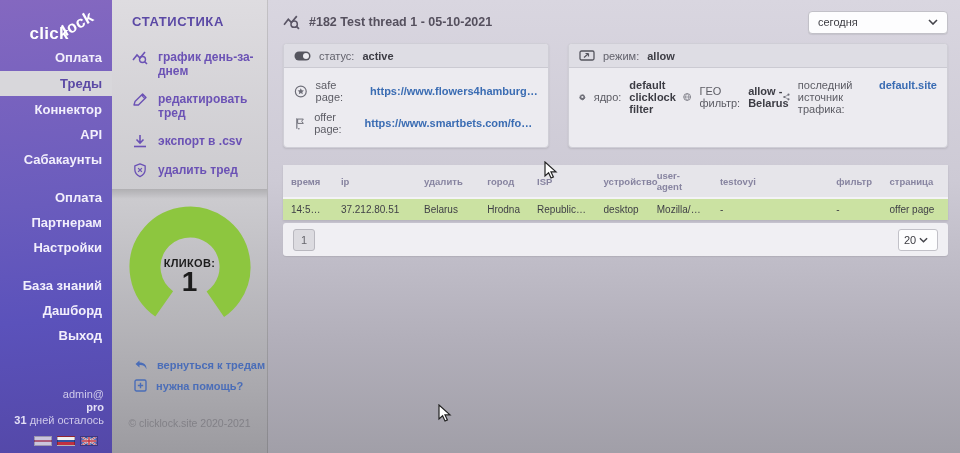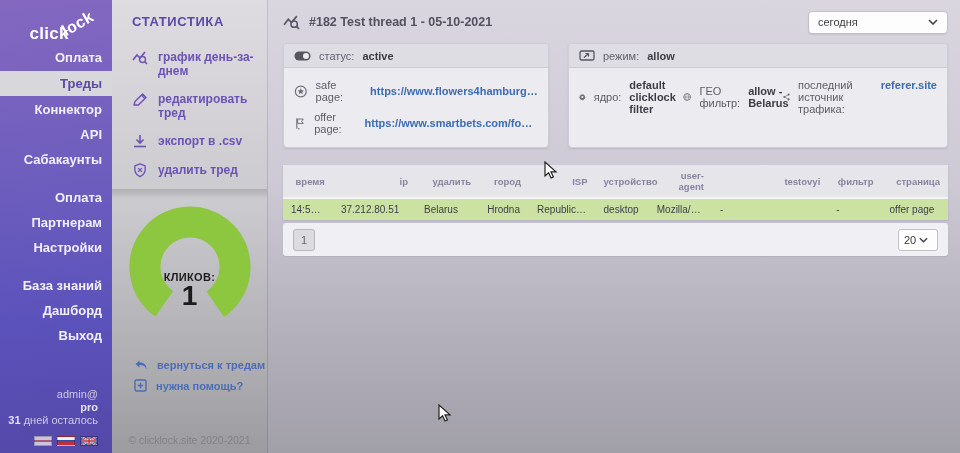--- a/index.html
+++ b/index.html
@@ -12,46 +12,46 @@
     color:#f2effc; position:relative; }
   .logo { display:flex; align-items:flex-end; justify-content:flex-end; padding:14px 10px 0 0; height:44px; }
   .logo-click { font-size:17px; font-weight:bold; color:#fff; letter-spacing:.3px; }
   .logo-lock { font-size:16px; font-weight:bold; color:#fff; display:inline-block;
     transform:rotate(-30deg) translate(1px,-4px); transform-origin:left bottom; letter-spacing:.3px; }
   .nav { margin-top:2px; }
   .nav-item { text-align:right; padding:4px 10px; font-size:13px; font-weight:600; color:#f2effc;
     margin-bottom:2px; cursor:pointer; }
   .nav-item.selected { background:#d8d7db; color:#5b49a5; padding:5px 10px; }
   .nav-gap { height:13px; }
-  .account { position:absolute; right:14px; bottom:26px; text-align:right; font-size:11px; color:#cfc9ea; line-height:13px; }
+  .account { position:absolute; right:8px; bottom:26px; text-align:right; font-size:11px; color:#cfc9ea; line-height:13px; }
   .account b { color:#e4e0f6; }
   .flags { position:absolute; left:34px; bottom:7px; display:flex; gap:5px; }
   .flag { width:18px; height:10px; display:block; border:0.5px solid rgba(0,0,0,.25); }
   .flag-wrw { background:linear-gradient(180deg,#e8e4ea 33%, #c06070 33% 66%, #e8e4ea 66%); opacity:.8; }
   .flag-ru  { background:linear-gradient(180deg,#f0f0f0 33%, #32519e 33% 66%, #c03040 66%); }
 
   
   .statscol { width:156px; flex:0 0 156px; height:453px; position:relative;
     background:linear-gradient(180deg,#dedce0 0%, #cbcace 45%, #aaa9ae 85%, #9c9ba0 100%);
     border-right:1px solid rgba(0,0,0,.12); }
   .stats-title { padding:14px 0 0 20px; font-size:13px; font-weight:bold; color:#5b49a5; letter-spacing:.6px; }
   .stats-menu { margin-top:14px; }
   .stats-item { display:flex; gap:10px; padding:7px 0 7px 20px; color:#6b52b5;
     font-size:12px; font-weight:bold; cursor:pointer; }
   .stats-item svg { flex:0 0 16px; }
   .stats-divider { height:10px; margin-top:4px;
     background:linear-gradient(180deg, rgba(0,0,0,.14), rgba(0,0,0,0)); }
   .gauge-wrap { margin:6px auto 0; width:132px; text-align:center; position:relative; }
-  .gauge-text { position:absolute; left:0; right:0; top:66px; color:#1c1c1c; }
+  .gauge-text { position:absolute; left:0; right:0; top:52px; color:#1c1c1c; }
   .gauge-label { font-size:11px; font-weight:bold; letter-spacing:.3px; }
   .gauge-value { font-size:28px; font-weight:bold; line-height:26px; }
   .stats-links { margin-top:28px; }
   .stats-link { display:flex; align-items:center; gap:9px; padding:4px 0 4px 22px; color:#4a6db8;
     font-size:11px; font-weight:bold; cursor:pointer; }
-  .stats-footer { position:absolute; bottom:7px; width:100%; text-align:center; font-size:10.5px; color:#828187; }
+  .stats-footer { position:absolute; bottom:24px; width:100%; text-align:center; font-size:10.5px; color:#828187; }
 
   
   .main { flex:1; height:453px; position:relative;
     background:linear-gradient(180deg,#d9d6e0 0%, #cdcad5 40%, #b2afba 75%, #a19fa8 100%);
     padding:9px 12px 0 15px; }
   .main-header { display:flex; align-items:center; height:26px; }
   .main-title { display:flex; align-items:center; gap:9px; font-size:12.5px; font-weight:bold; color:#55505e; }
   .period-select { margin-left:auto; width:140px; height:23px; background:#fdfdfe;
     border:1px solid #c2c1c8; border-radius:4px; display:flex; align-items:center;
     padding:0 9px; font-size:11px; color:#3c3c42; cursor:pointer;
@@ -72,21 +72,21 @@
   .truncate { white-space:nowrap; overflow:hidden; text-overflow:ellipsis; max-width:175px; display:inline-block; }
   .mode-body { display:grid; grid-template-columns:57% 43%; padding:7px 10px 8px; }
   .mode-col { display:flex; }
   .mode-row { display:flex; align-items:center; gap:8px; font-size:11px; color:#5c5c64; padding:4px 0; }
   .mode-row b { color:#3c3c44; }
   .mode-link-row { padding:4px 0 4px 1px; font-size:11px; }
 
   .clicks-table { width:100%; border-collapse:collapse; margin-top:17px; table-layout:fixed;
     box-shadow:0 1px 2px rgba(0,0,0,.10); }
   .clicks-table th { background:#e6e5ea; color:#8784a0; font-size:9.5px; font-weight:bold;
-    text-align:right; padding:5px 8px; border-bottom:2px solid #f4f3f6; }
+    text-align:left; padding:5px 8px; border-bottom:2px solid #f4f3f6; }
   .clicks-table td { background:#cbe2a2; color:#3f3f46; font-size:10px; padding:5px 8px;
     white-space:nowrap; overflow:hidden; text-overflow:ellipsis; }
   .pagination-bar { margin-top:3px; background:#f0eff3; border-radius:3px; height:33px;
     display:flex; align-items:center; padding:0 10px; box-shadow:0 1px 1px rgba(0,0,0,.08); }
   .page-btn { width:22px; height:22px; background:#dcdbe0; border:1px solid #b9b8bf; border-radius:3px;
     font-size:11px; color:#66666c; display:flex; align-items:center; justify-content:center; cursor:pointer; }
   .pagesize-select { margin-left:auto; width:40px; height:22px; background:#fdfdfe;
     border:1px solid #c2c1c8; border-radius:3px; display:flex; align-items:center;
     padding:0 5px; font-size:11px; color:#3c3c42; cursor:pointer; gap:3px; }
 
@@ -279,21 +279,21 @@
           <div class="mode-row">
             <svg width="13" height="14" viewBox="0 0 13 14" style="color:#6e6e78">
                 <circle cx="10.5" cy="2.5" r="2" fill="currentColor"></circle>
                 <circle cx="2.5" cy="7" r="2" fill="currentColor"></circle>
                 <circle cx="10.5" cy="11.5" r="2" fill="currentColor"></circle>
                 <path d="M2.5 7l8-4.5M2.5 7l8 4.5" stroke="currentColor" stroke-width="1.2"></path>
               </svg>
             <span>последний источник трафика:</span>
           </div>
           <div class="mode-link-row">
-            <a class="link">referer.site</a>
+            <a class="link">default.site</a>
           </div>
         </div>
       </div>
     </div>
   </div>
 
   <table class="clicks-table">
     <colgroup>
       <col style="width:7.5%">
         <col style="width:12.5%">

